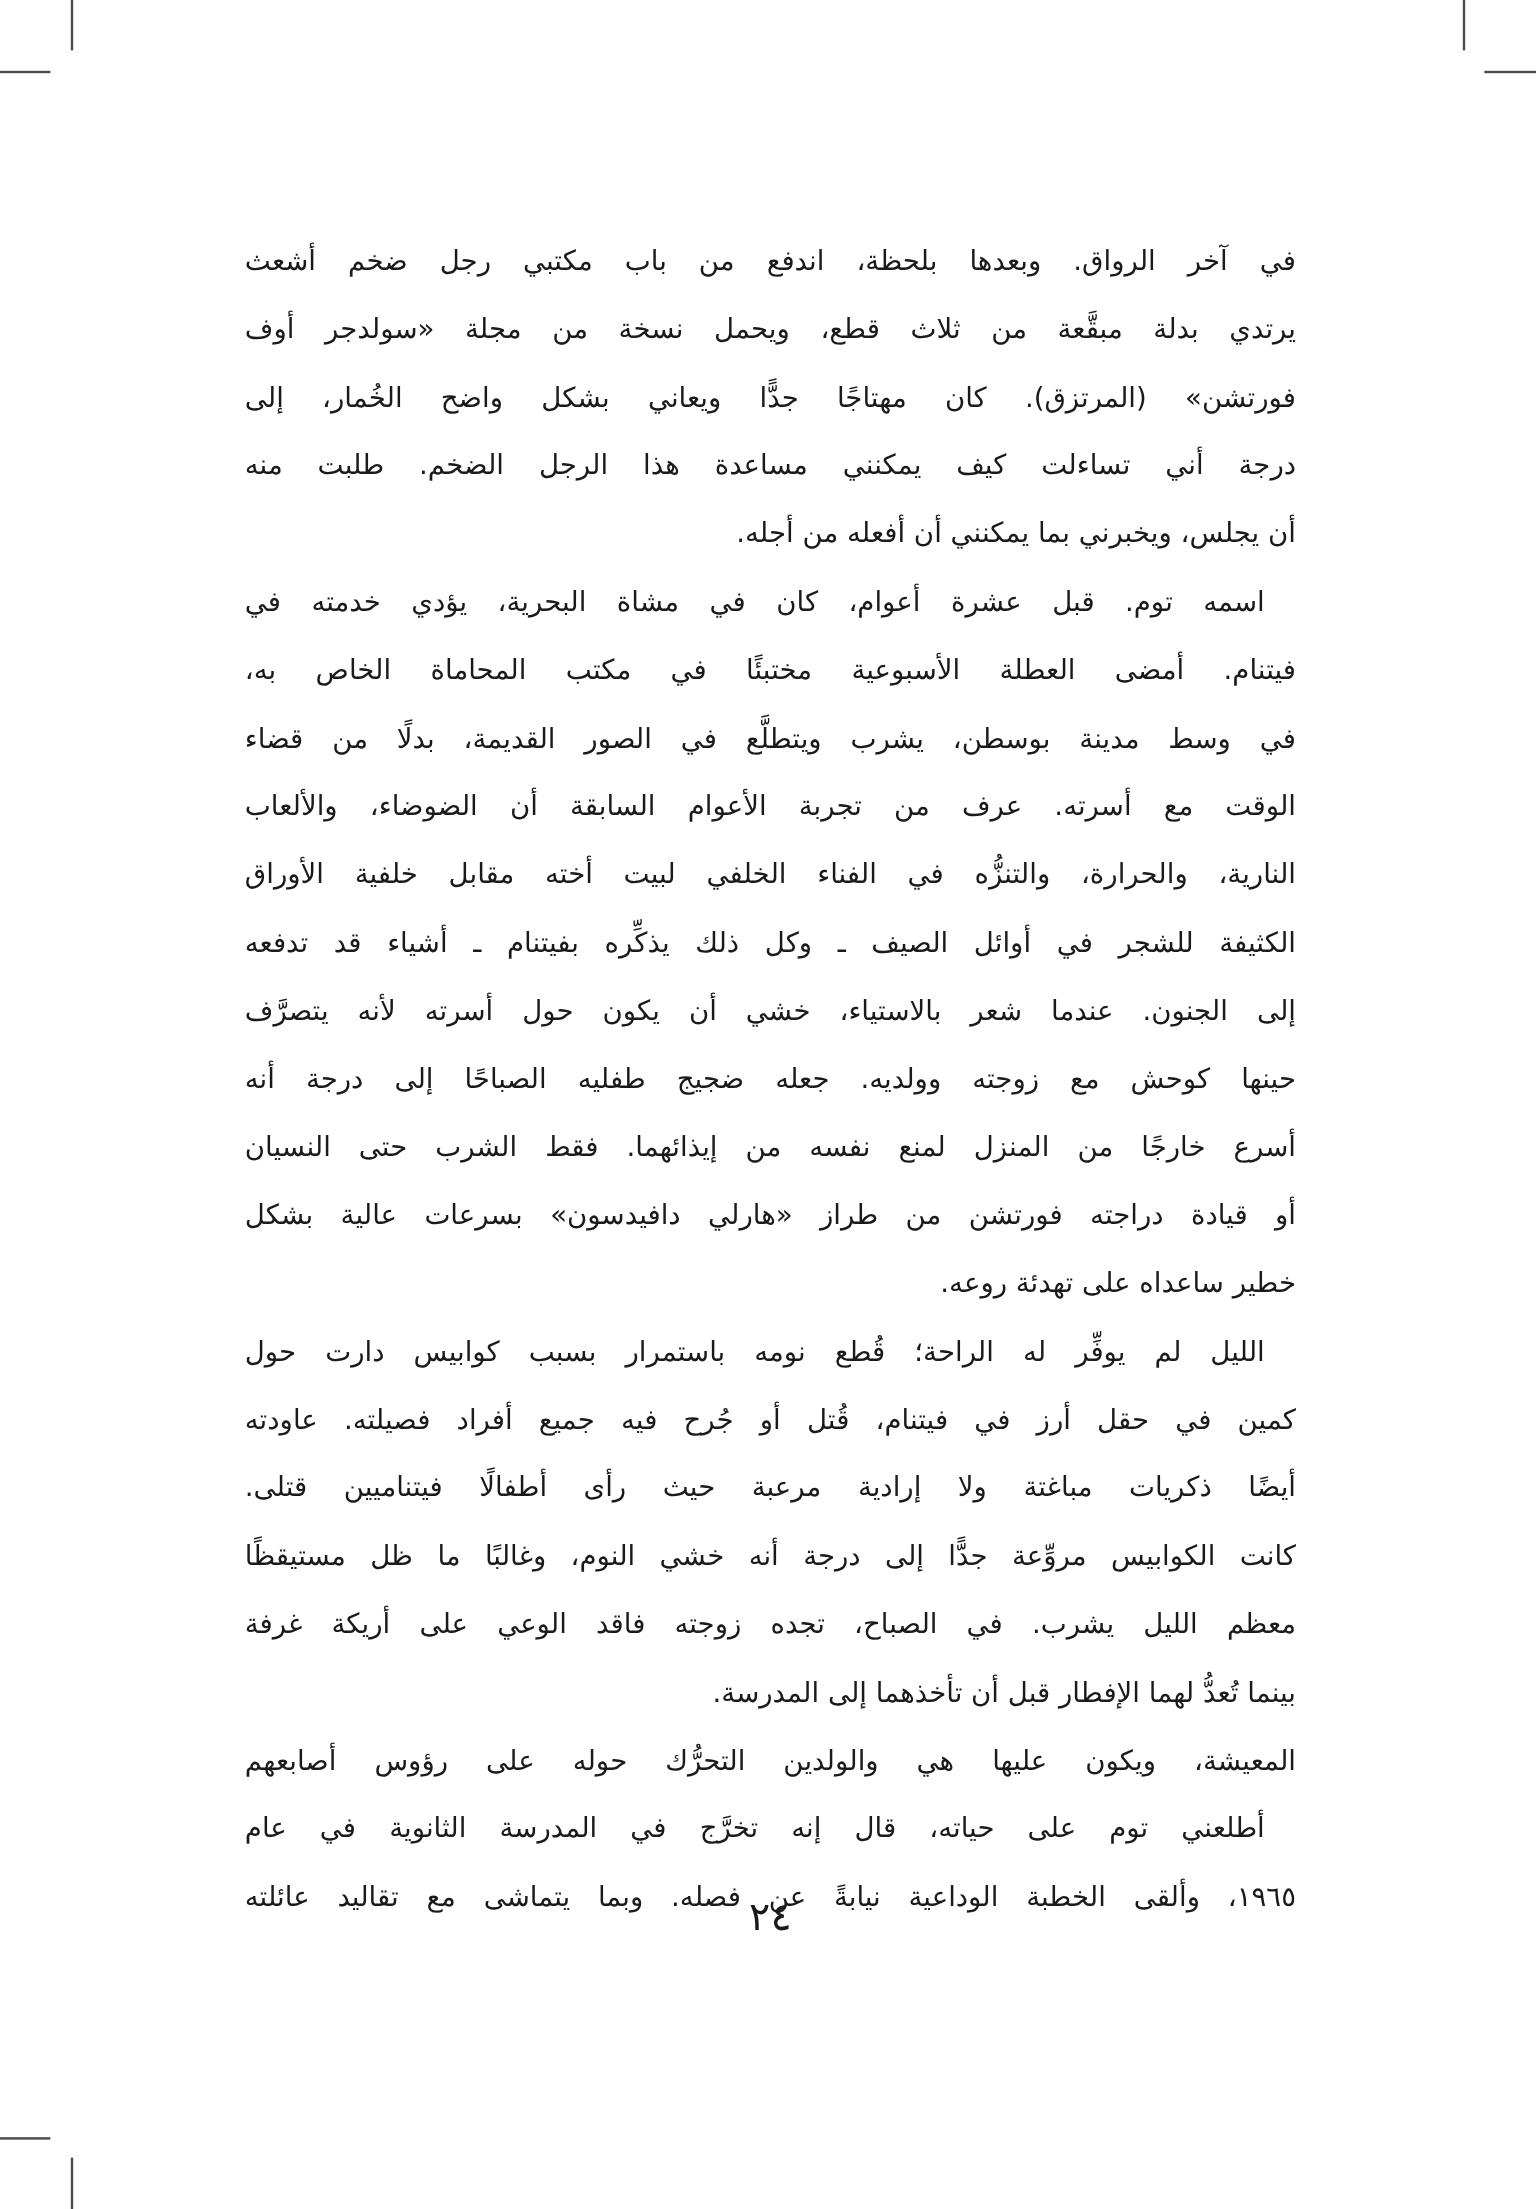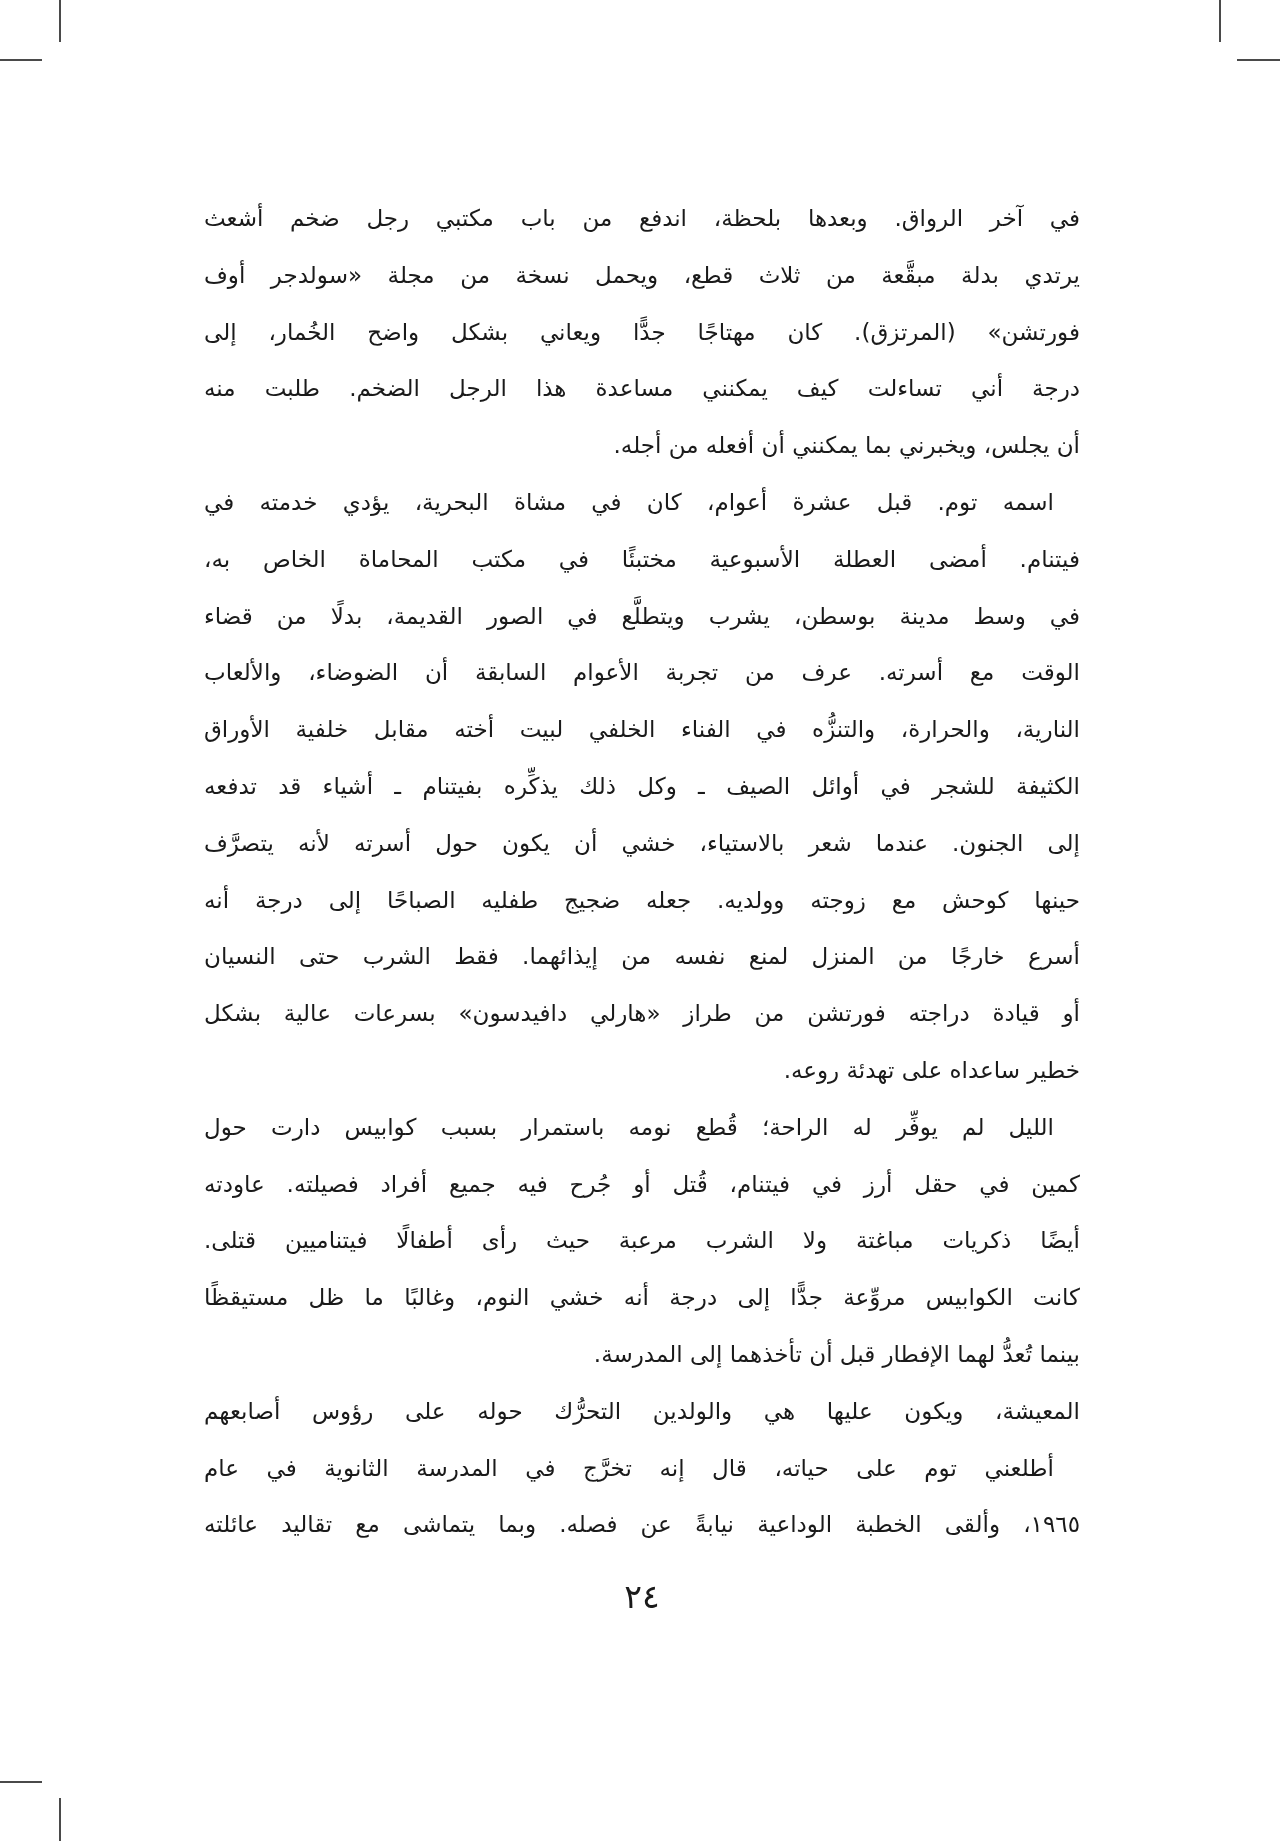--- a/index.html
+++ b/index.html
@@ -106,22 +106,23 @@
       <div class="line jl">إلى الجنون. عندما شعر بالاستياء، خشي أن يكون حول أسرته لأنه يتصرَّف</div>
       <div class="line jl">حينها كوحش مع زوجته وولديه. جعله ضجيج طفليه الصباحًا إلى درجة أنه</div>
       <div class="line jl">أسرع خارجًا من المنزل لمنع نفسه من إيذائهما. فقط الشرب حتى النسيان</div>
       <div class="line jl">أو قيادة دراجته فورتشن من طراز «هارلي دافيدسون» بسرعات عالية بشكل</div>
       <div class="line el">خطير ساعداه على تهدئة روعه.</div>
     </div>
 
     <div>
       <div class="line jl ind">الليل لم يوفِّر له الراحة؛ قُطع نومه باستمرار بسبب كوابيس دارت حول</div>
       <div class="line jl">كمين في حقل أرز في فيتنام، قُتل أو جُرح فيه جميع أفراد فصيلته. عاودته</div>
-      <div class="line jl">أيضًا ذكريات مباغتة ولا الشرب مرعبة حيث رأى أطفالًا فيتناميين قتلى.</div>
+      <div class="line jl">أيضًا ذكريات مباغتة ولا إرادية مرعبة حيث رأى أطفالًا فيتناميين قتلى.</div>
       <div class="line jl">كانت الكوابيس مروِّعة جدًّا إلى درجة أنه خشي النوم، وغالبًا ما ظل مستيقظًا</div>
+      <div class="line jl">معظم الليل يشرب. في الصباح، تجده زوجته فاقد الوعي على أريكة غرفة</div>
       <div class="line el">بينما تُعدُّ لهما الإفطار قبل أن تأخذهما إلى المدرسة.</div>
       <div class="line jl">المعيشة، ويكون عليها هي والولدين التحرُّك حوله على رؤوس أصابعهم</div>
     </div>
 
     <div>
       <div class="line jl ind">أطلعني توم على حياته، قال إنه تخرَّج في المدرسة الثانوية في عام</div>
       <div class="line jl">١٩٦٥، وألقى الخطبة الوداعية نيابةً عن فصله. وبما يتماشى مع تقاليد عائلته</div>
     </div>
 
   </div>

